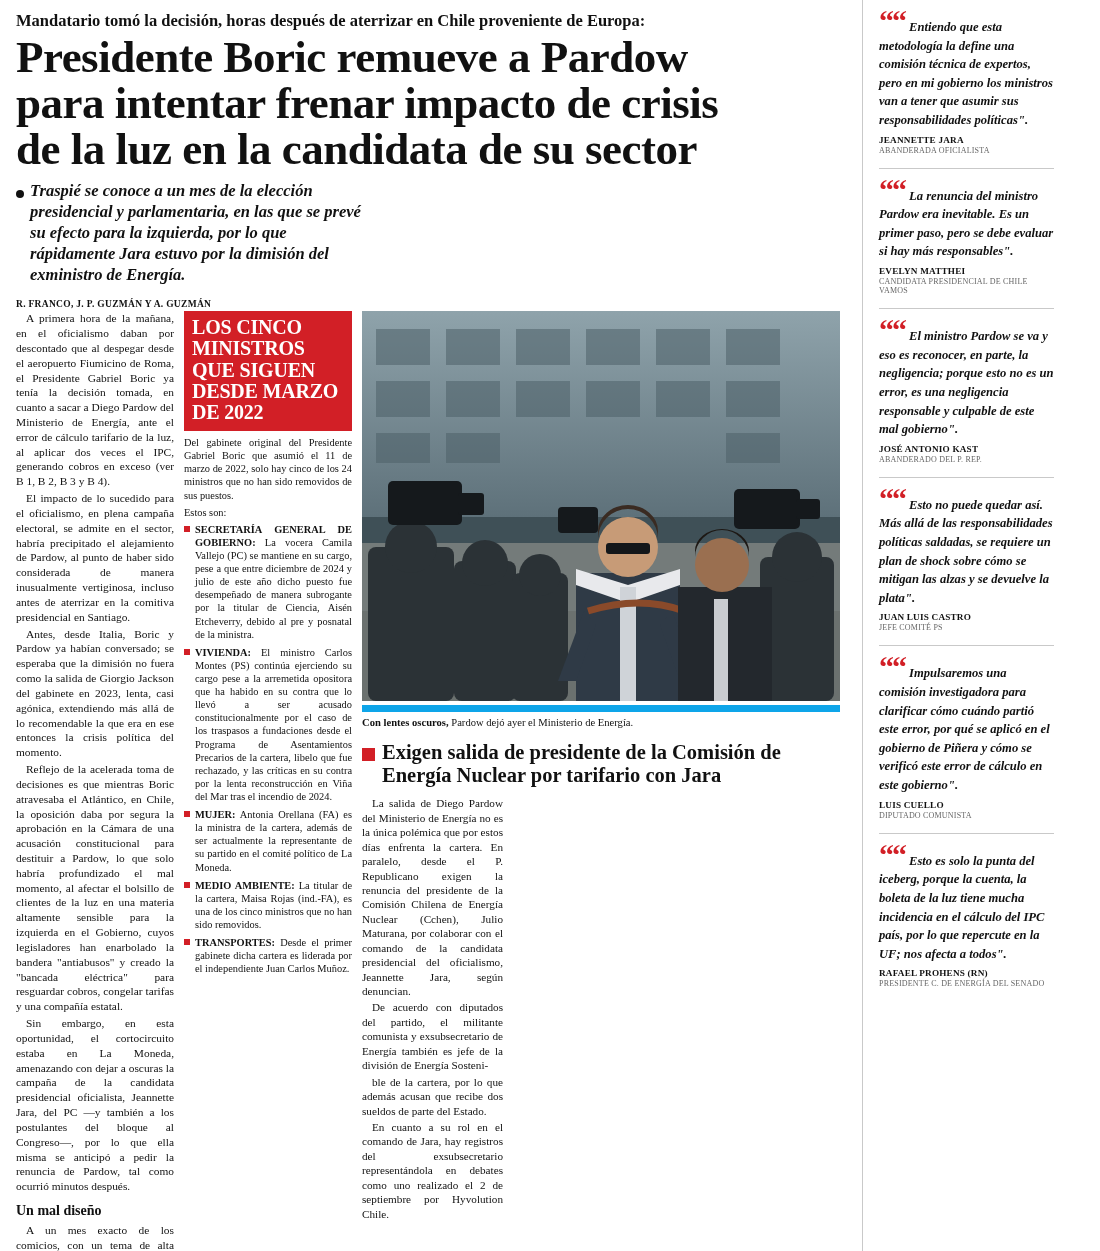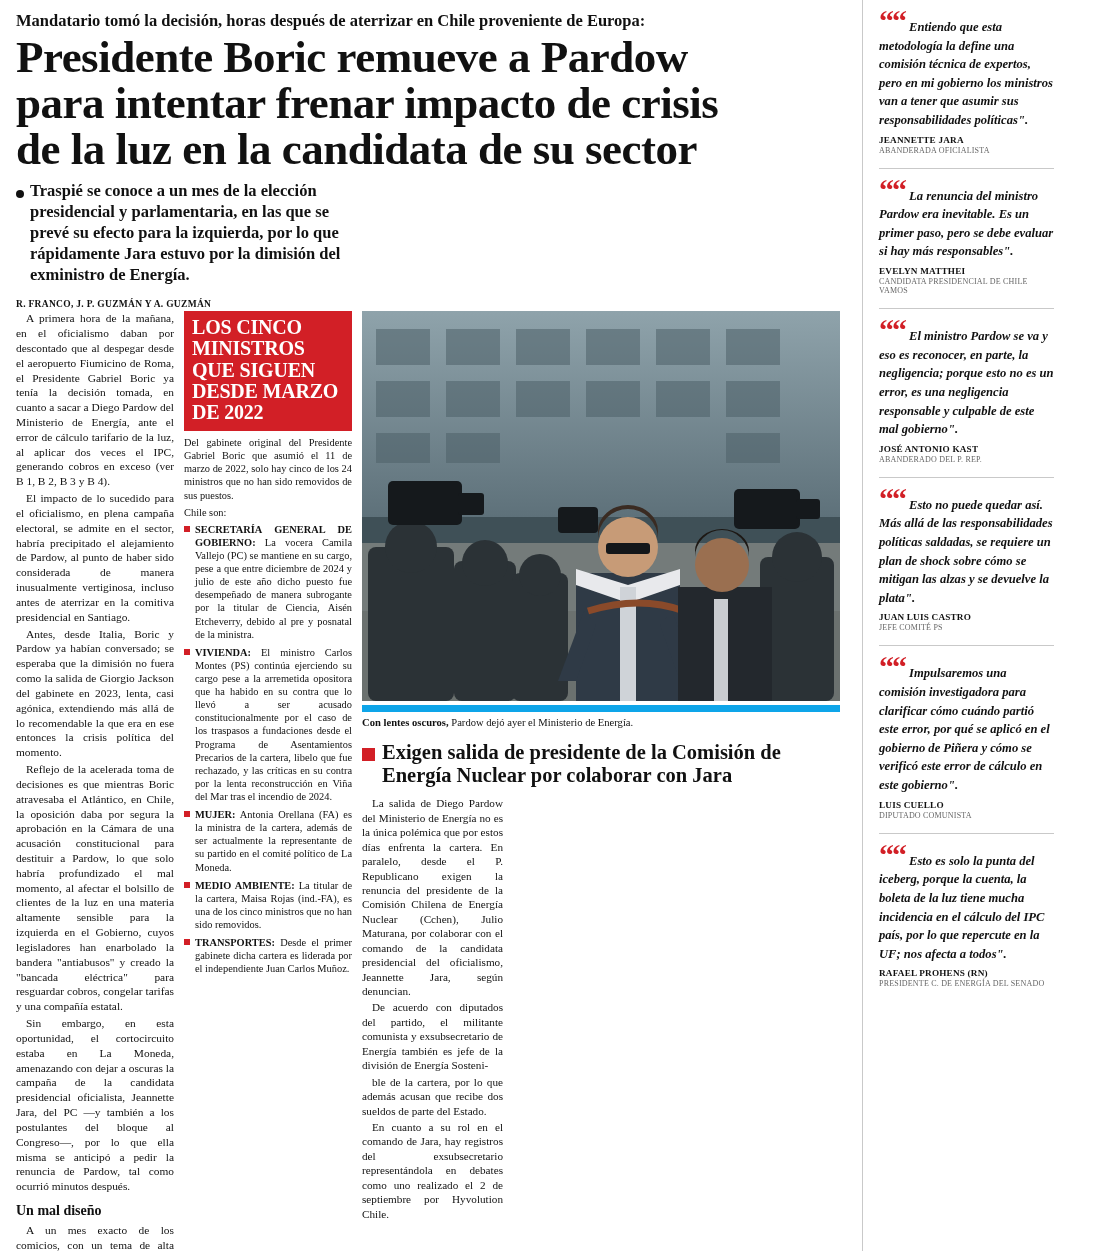--- a/index.html
+++ b/index.html
@@ -19,21 +19,21 @@
   .kicker {
     font-size:16.5px; font-weight:bold; color:#111; line-height:1.15;
     margin:4px 0 2px 0; font-family:"Liberation Serif", serif;
   }
   .headline {
     font-size:45px; line-height:1.02; font-weight:bold; letter-spacing:-0.5px;
     margin:4px 0 6px 0;
   }
   .headline div { white-space:nowrap; }
 
-  .lead-wrap { display:flex; margin-top:7px; }
+  .lead-wrap { display:flex; margin-top:7px;font-style:italic; }
   .lead-bullet { width:14px; padding-top:6px; }
   .dot { width:8px; height:8px; background:#111; border-radius:50%; margin-top:4px; }
   .lead {
     font-size:16.5px; line-height:1.28; font-weight:bold; color:#111;
     width:340px;
   }
   .byline {
     font-size:9.5px; font-weight:bold; letter-spacing:0.3px; margin-top:14px;
     color:#111; text-transform:uppercase;
   }
@@ -140,21 +140,21 @@
         <p>Reflejo de la acelerada toma de decisiones es que mientras Boric atravesaba el Atlántico, en Chile, la oposición daba por segura la aprobación en la Cámara de una acusación constitucional para destituir a Pardow, lo que solo habría profundizado el mal momento, al afectar el bolsillo de clientes de la luz en una materia altamente sensible para la izquierda en el Gobierno, cuyos legisladores han enarbolado la bandera "antiabusos" y creado la "bancada eléctrica" para resguardar cobros, congelar tarifas y una compañía estatal.</p>
         <p>Sin embargo, en esta oportunidad, el cortocircuito estaba en La Moneda, amenazando con dejar a oscuras la campaña de la candidata presidencial oficialista, Jeannette Jara, del PC —y también a los postulantes del bloque al Congreso—, por lo que ella misma se anticipó a pedir la renuncia de Pardow, tal como ocurrió minutos después.</p>
         <div class="subhead">Un mal diseño</div>
         <p>A un mes exacto de los comicios, con un tema de alta connotación como el sobreprecio en la</p>
       </div>
 
       <div class="col-b">
         <div class="redbox-title">LOS CINCO MINISTROS QUE SIGUEN DESDE MARZO DE 2022</div>
         <div class="redbox-body">
           <p>Del gabinete original del Presidente Gabriel Boric que asumió el 11 de marzo de 2022, solo hay cinco de los 24 ministros que no han sido removidos de sus puestos.</p>
-          <p>Chile son:</p>
+          <p>Estos son:</p>
         </div>
         <div class="mlist">
           <div class="mitem"><span class="sq"></span><b>SECRETARÍA GENERAL DE GOBIERNO:</b><span> La vocera Camila Vallejo (PC) se mantiene en su cargo, pese a que entre diciembre de 2024 y julio de este año dicho puesto fue desempeñado de manera subrogante por la titular de Ciencia, Aisén Etcheverry, debido al pre y posnatal de la ministra.</span></div>
           <div class="mitem"><span class="sq"></span><b>VIVIENDA:</b><span> El ministro Carlos Montes (PS) continúa ejerciendo su cargo pese a la arremetida opositora que ha habido en su contra que lo llevó a ser acusado constitucionalmente por el caso de los traspasos a fundaciones desde el Programa de Asentamientos Precarios de la cartera, libelo que fue rechazado, y las críticas en su contra por la lenta reconstrucción en Viña del Mar tras el incendio de 2024.</span></div>
           <div class="mitem"><span class="sq"></span><b>MUJER:</b><span> Antonia Orellana (FA) es la ministra de la cartera, además de ser actualmente la representante de su partido en el comité político de La Moneda.</span></div>
           <div class="mitem"><span class="sq"></span><b>MEDIO AMBIENTE:</b><span> La titular de la cartera, Maisa Rojas (ind.-FA), es una de los cinco ministros que no han sido removidos.</span></div>
           <div class="mitem"><span class="sq"></span><b>TRANSPORTES:</b><span> Desde el primer gabinete dicha cartera es liderada por el independiente Juan Carlos Muñoz.</span></div>
         </div>
       </div>
 
@@ -234,21 +234,21 @@
             </g>
           </svg>
         </div>
 
         <div class="photo-caption">
           <b>Con lentes oscuros,</b><span> Pardow dejó ayer el Ministerio de Energía.</span>
         </div>
 
         <div class="sec-head-wrap">
           <div class="sec-sq"></div>
-          <div class="sec-head">Exigen salida de presidente de la Comisión de Energía Nuclear por colaborar con Jara</div>
+          <div class="sec-head">Exigen salida de presidente de la Comisión de Energía Nuclear por tarifario con Jara</div>
         </div>
 
         <div class="three-cols">
           <div class="tc">
             <p>La salida de Diego Pardow del Ministerio de Energía no es la única polémica que por estos días enfrenta la cartera. En paralelo, desde el P. Republicano exigen la renuncia del presidente de la Comisión Chilena de Energía Nuclear (Cchen), Julio Maturana, por colaborar con el comando de la candidata presidencial del oficialismo, Jeannette Jara, según denuncian.</p>
             <p>De acuerdo con diputados del partido, el militante comunista y exsubsecretario de Energía también es jefe de la división de Energía Sosteni-</p>
           </div>
           <div class="tc">
             <p>ble de la cartera, por lo que además acusan que recibe dos sueldos de parte del Estado.</p>
             <p>En cuanto a su rol en el comando de Jara, hay registros del exsubsecretario representándola en debates como uno realizado el 2 de septiembre por Hyvolution Chile.</p>

